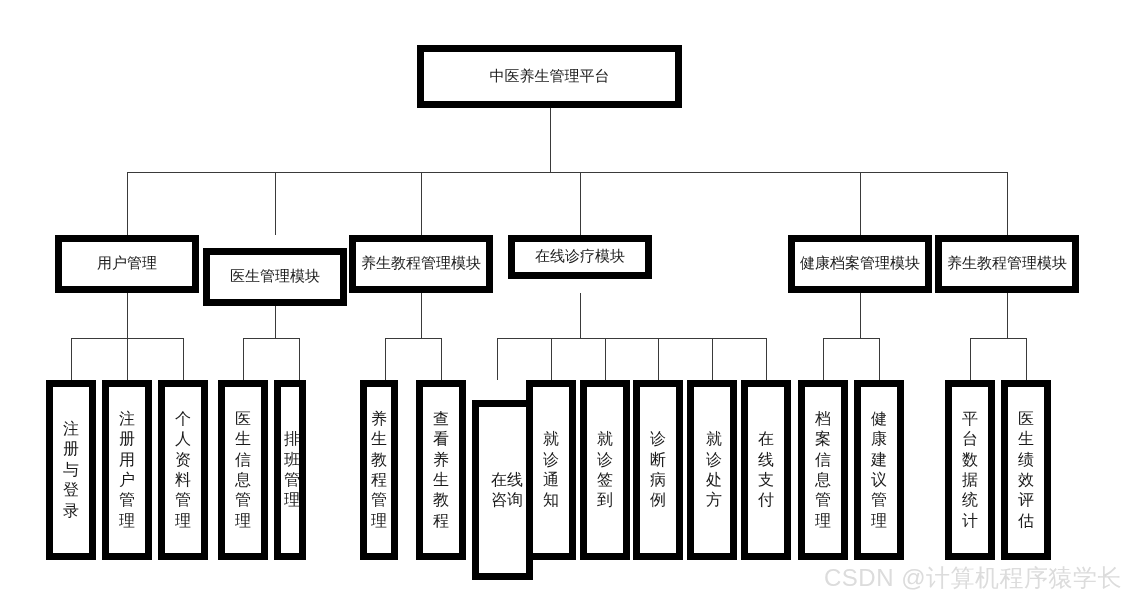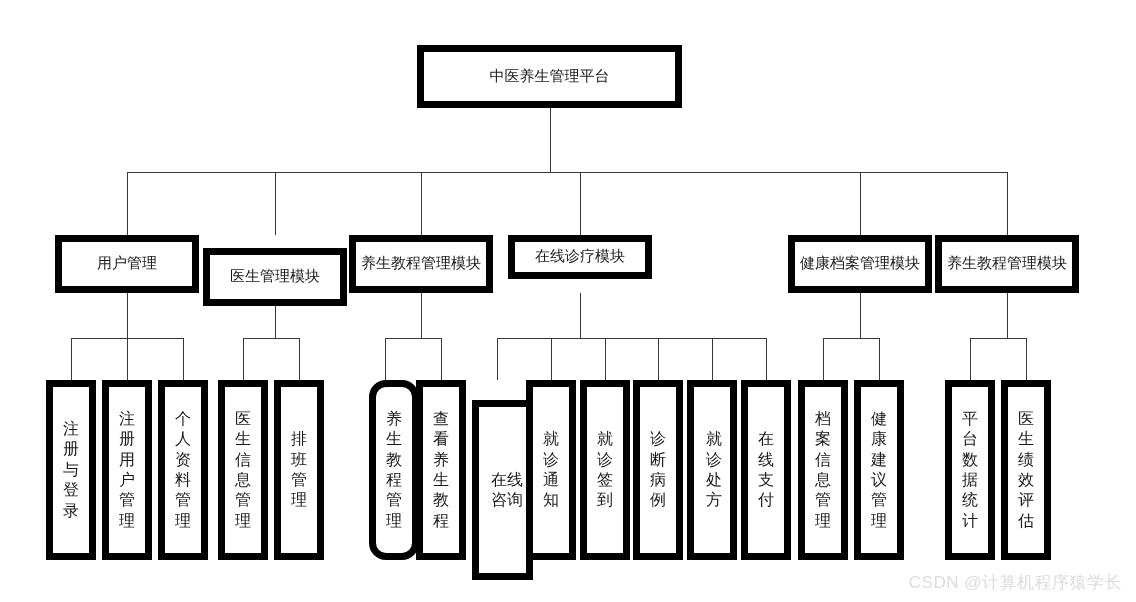--- a/index.html
+++ b/index.html
@@ -50,21 +50,21 @@
     position: absolute;
     background: #3a3a3a;
     z-index: 1;
   }
   .edge.v { width: 1px; }
   .edge.h { height: 1px; }
   .watermark {
     position: absolute;
     right: 14px;
     bottom: 8px;
-    font-size: 17px;
+    font-size: 24px;
     color: #dcdcdc;
     font-family: "Liberation Sans", "DejaVu Sans", sans-serif;
     letter-spacing: 0.5px;
     white-space: nowrap;
     z-index: 5;
   }
 </style>
 </head>
 <body>
 
@@ -135,24 +135,24 @@
       </div>
       <div class="node leaf" style="left: 102px; top: 380px; width: 50px; height: 180px;">
         <span class="lbl">注册用户管理</span>
       </div>
       <div class="node leaf" style="left: 158px; top: 380px; width: 50px; height: 180px;">
         <span class="lbl">个人资料管理</span>
       </div>
       <div class="node leaf" style="left: 218px; top: 380px; width: 50px; height: 180px; align-items: center;">
         <span class="lbl">医生信息管理</span>
       </div>
-      <div class="node leaf" style="left: 274px; top: 380px; width: 50px; height: 180px;">
+      <div class="node leaf" style="left: 274px; top: 380px; width: 32px; height: 180px;">
         <span class="lbl">排班管理</span>
       </div>
-      <div class="node leaf" style="left: 369px; top: 380px; width: 50px; height: 180px; border-radius: 17px;">
+      <div class="node leaf" style="left: 360px; top: 380px; width: 38px; height: 180px;">
         <span class="lbl">养生教程管理</span>
       </div>
       <div class="node leaf" style="left: 416px; top: 380px; width: 50px; height: 180px;">
         <span class="lbl">查看养生教程</span>
       </div>
       <div class="node leaf" style="left: 472px; top: 400px; width: 61px; height: 180px; text-align: right;">
         <span class="lbl">在线咨询</span>
       </div>
       <div class="node leaf" style="left: 526px; top: 380px; width: 50px; height: 180px;">
         <span class="lbl">就诊通知</span>

